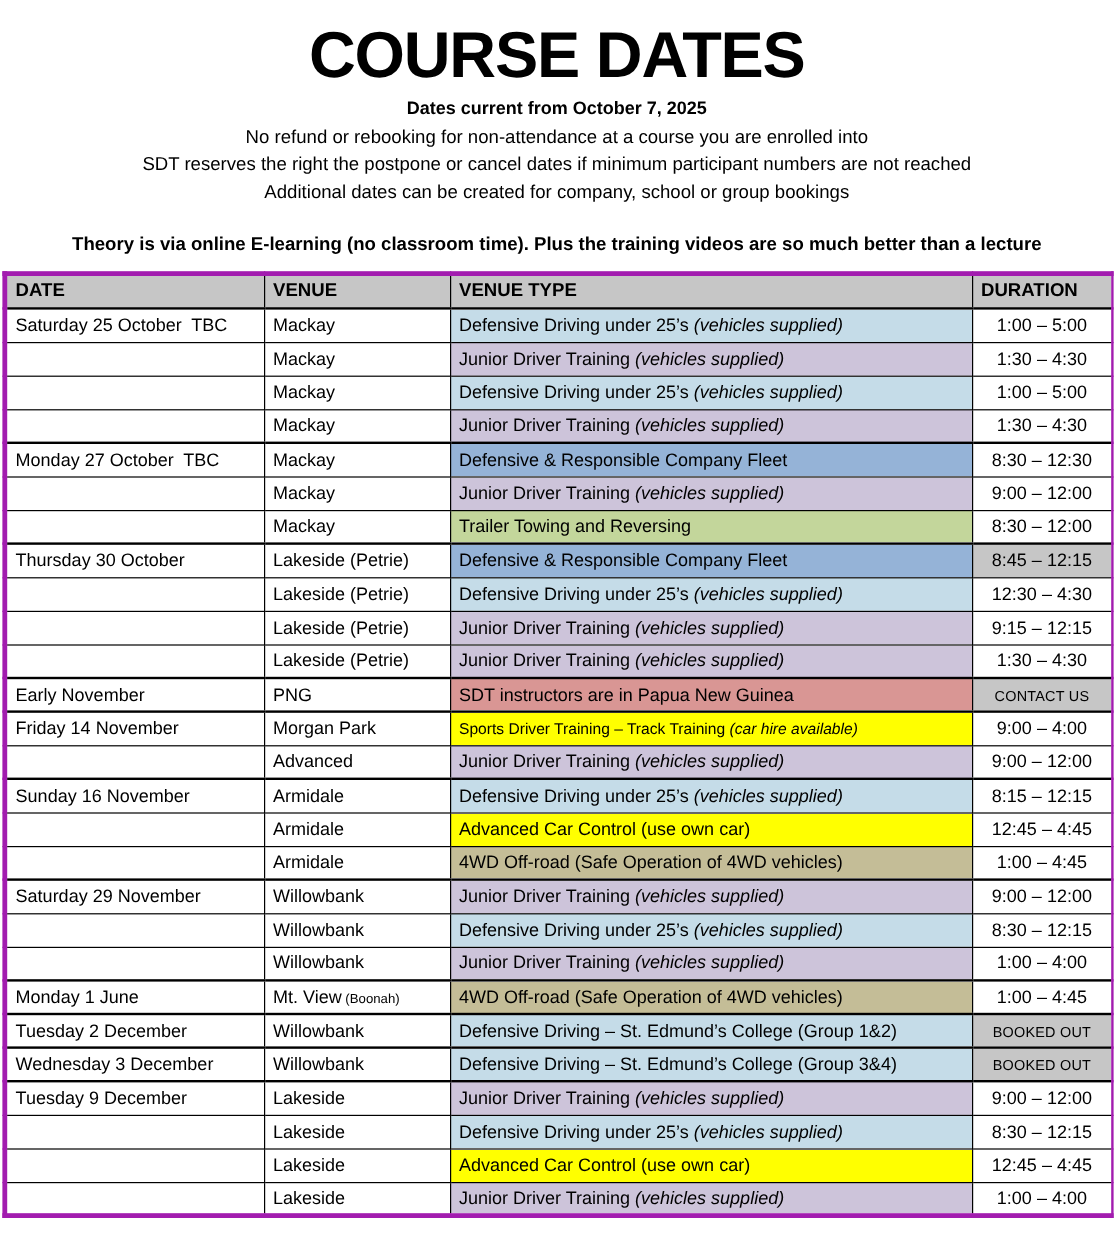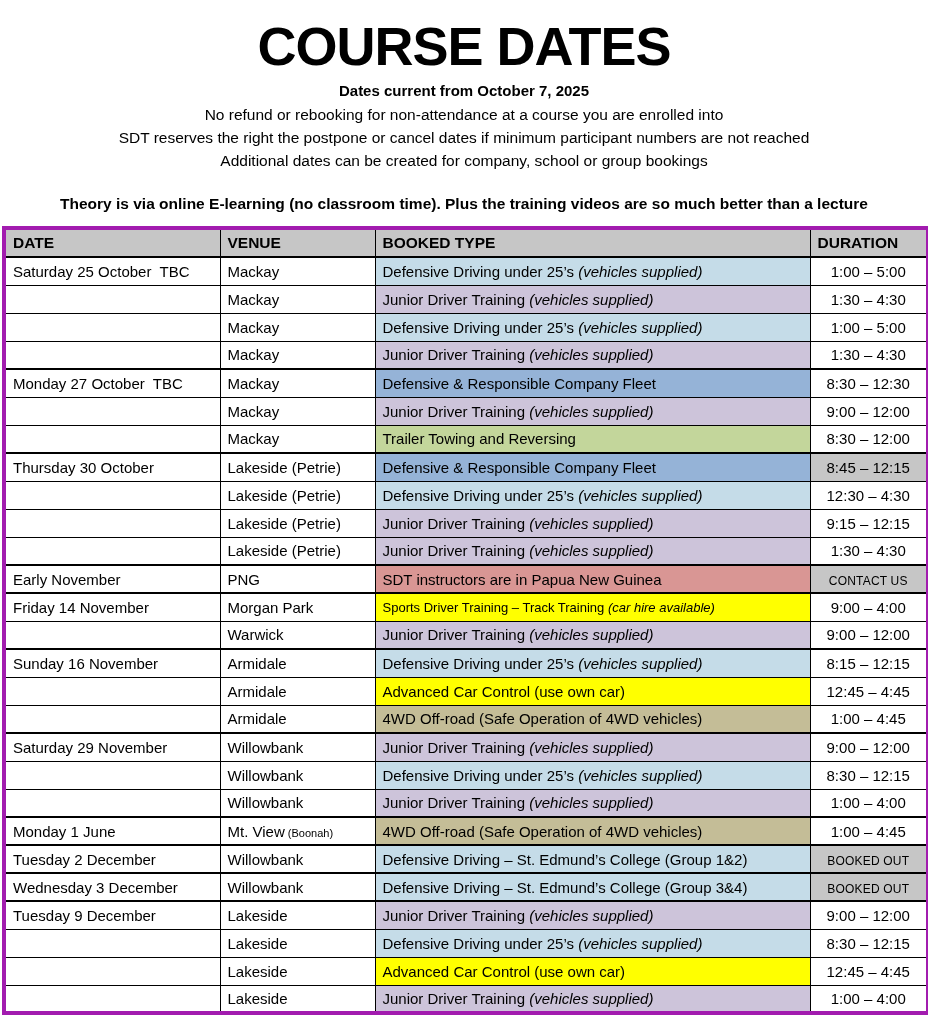--- a/index.html
+++ b/index.html
@@ -67,21 +67,21 @@
   <colgroup>
     <col class="col-date">
       <col class="col-venue">
       <col class="col-course">
       <col class="col-duration">
   </colgroup>
   <thead>
     <tr>
       <th class="hdr" style="background: rgb(198, 198, 198);">DATE</th>
       <th class="hdr" style="background: rgb(198, 198, 198);">VENUE</th>
-      <th class="hdr" style="background: rgb(198, 198, 198);">BOOKED TYPE</th>
+      <th class="hdr" style="background: rgb(198, 198, 198);">VENUE TYPE</th>
       <th class="hdr" style="background: rgb(198, 198, 198); margin-left: 46px;">DURATION</th>
     </tr>
   </thead>
   <tbody>
       <tr class="group-start">
     <td class="c-date"><span class="date-text">Saturday 25 October  TBC</span></td>
     <td class="c-venue"><span class="venue-main">Mackay</span><span class="venue-note"></span></td>
     <td class="c-course" style="background: rgb(197, 220, 232);"><span class="course-main">Defensive Driving under 25’s</span><span class="course-italic"> (vehicles supplied)</span></td>
     <td class="c-duration"><span class="duration-text">1:00 – 5:00</span></td>
   </tr>
@@ -152,21 +152,21 @@
     <td class="c-duration small-caps" style="background: rgb(198, 198, 198);"><span class="duration-text">CONTACT US</span></td>
   </tr>
       <tr class="group-start">
     <td class="c-date"><span class="date-text">Friday 14 November</span></td>
     <td class="c-venue"><span class="venue-main">Morgan Park</span><span class="venue-note"></span></td>
     <td class="c-course small-text" style="background: rgb(255, 255, 0);"><span class="course-main">Sports Driver Training – Track Training</span><span class="course-italic"> (car hire available)</span></td>
     <td class="c-duration"><span class="duration-text">9:00 – 4:00</span></td>
   </tr>
       <tr>
     <td class="c-date"><span class="date-text"></span></td>
-    <td class="c-venue"><span class="venue-main">Warwick</span><span class="venue-note"></span></td>
+    <td class="c-venue"><span class="venue-main">Advanced</span><span class="venue-note"></span></td>
     <td class="c-course" style="background: rgb(205, 196, 218);"><span class="course-main">Junior Driver Training</span><span class="course-italic"> (vehicles supplied)</span></td>
     <td class="c-duration"><span class="duration-text">9:00 – 12:00</span></td>
   </tr>
       <tr class="group-start">
     <td class="c-date"><span class="date-text">Sunday 16 November</span></td>
     <td class="c-venue"><span class="venue-main">Armidale</span><span class="venue-note"></span></td>
     <td class="c-course" style="background: rgb(197, 220, 232);"><span class="course-main">Defensive Driving under 25’s</span><span class="course-italic"> (vehicles supplied)</span></td>
     <td class="c-duration"><span class="duration-text">8:15 – 12:15</span></td>
   </tr>
       <tr>

